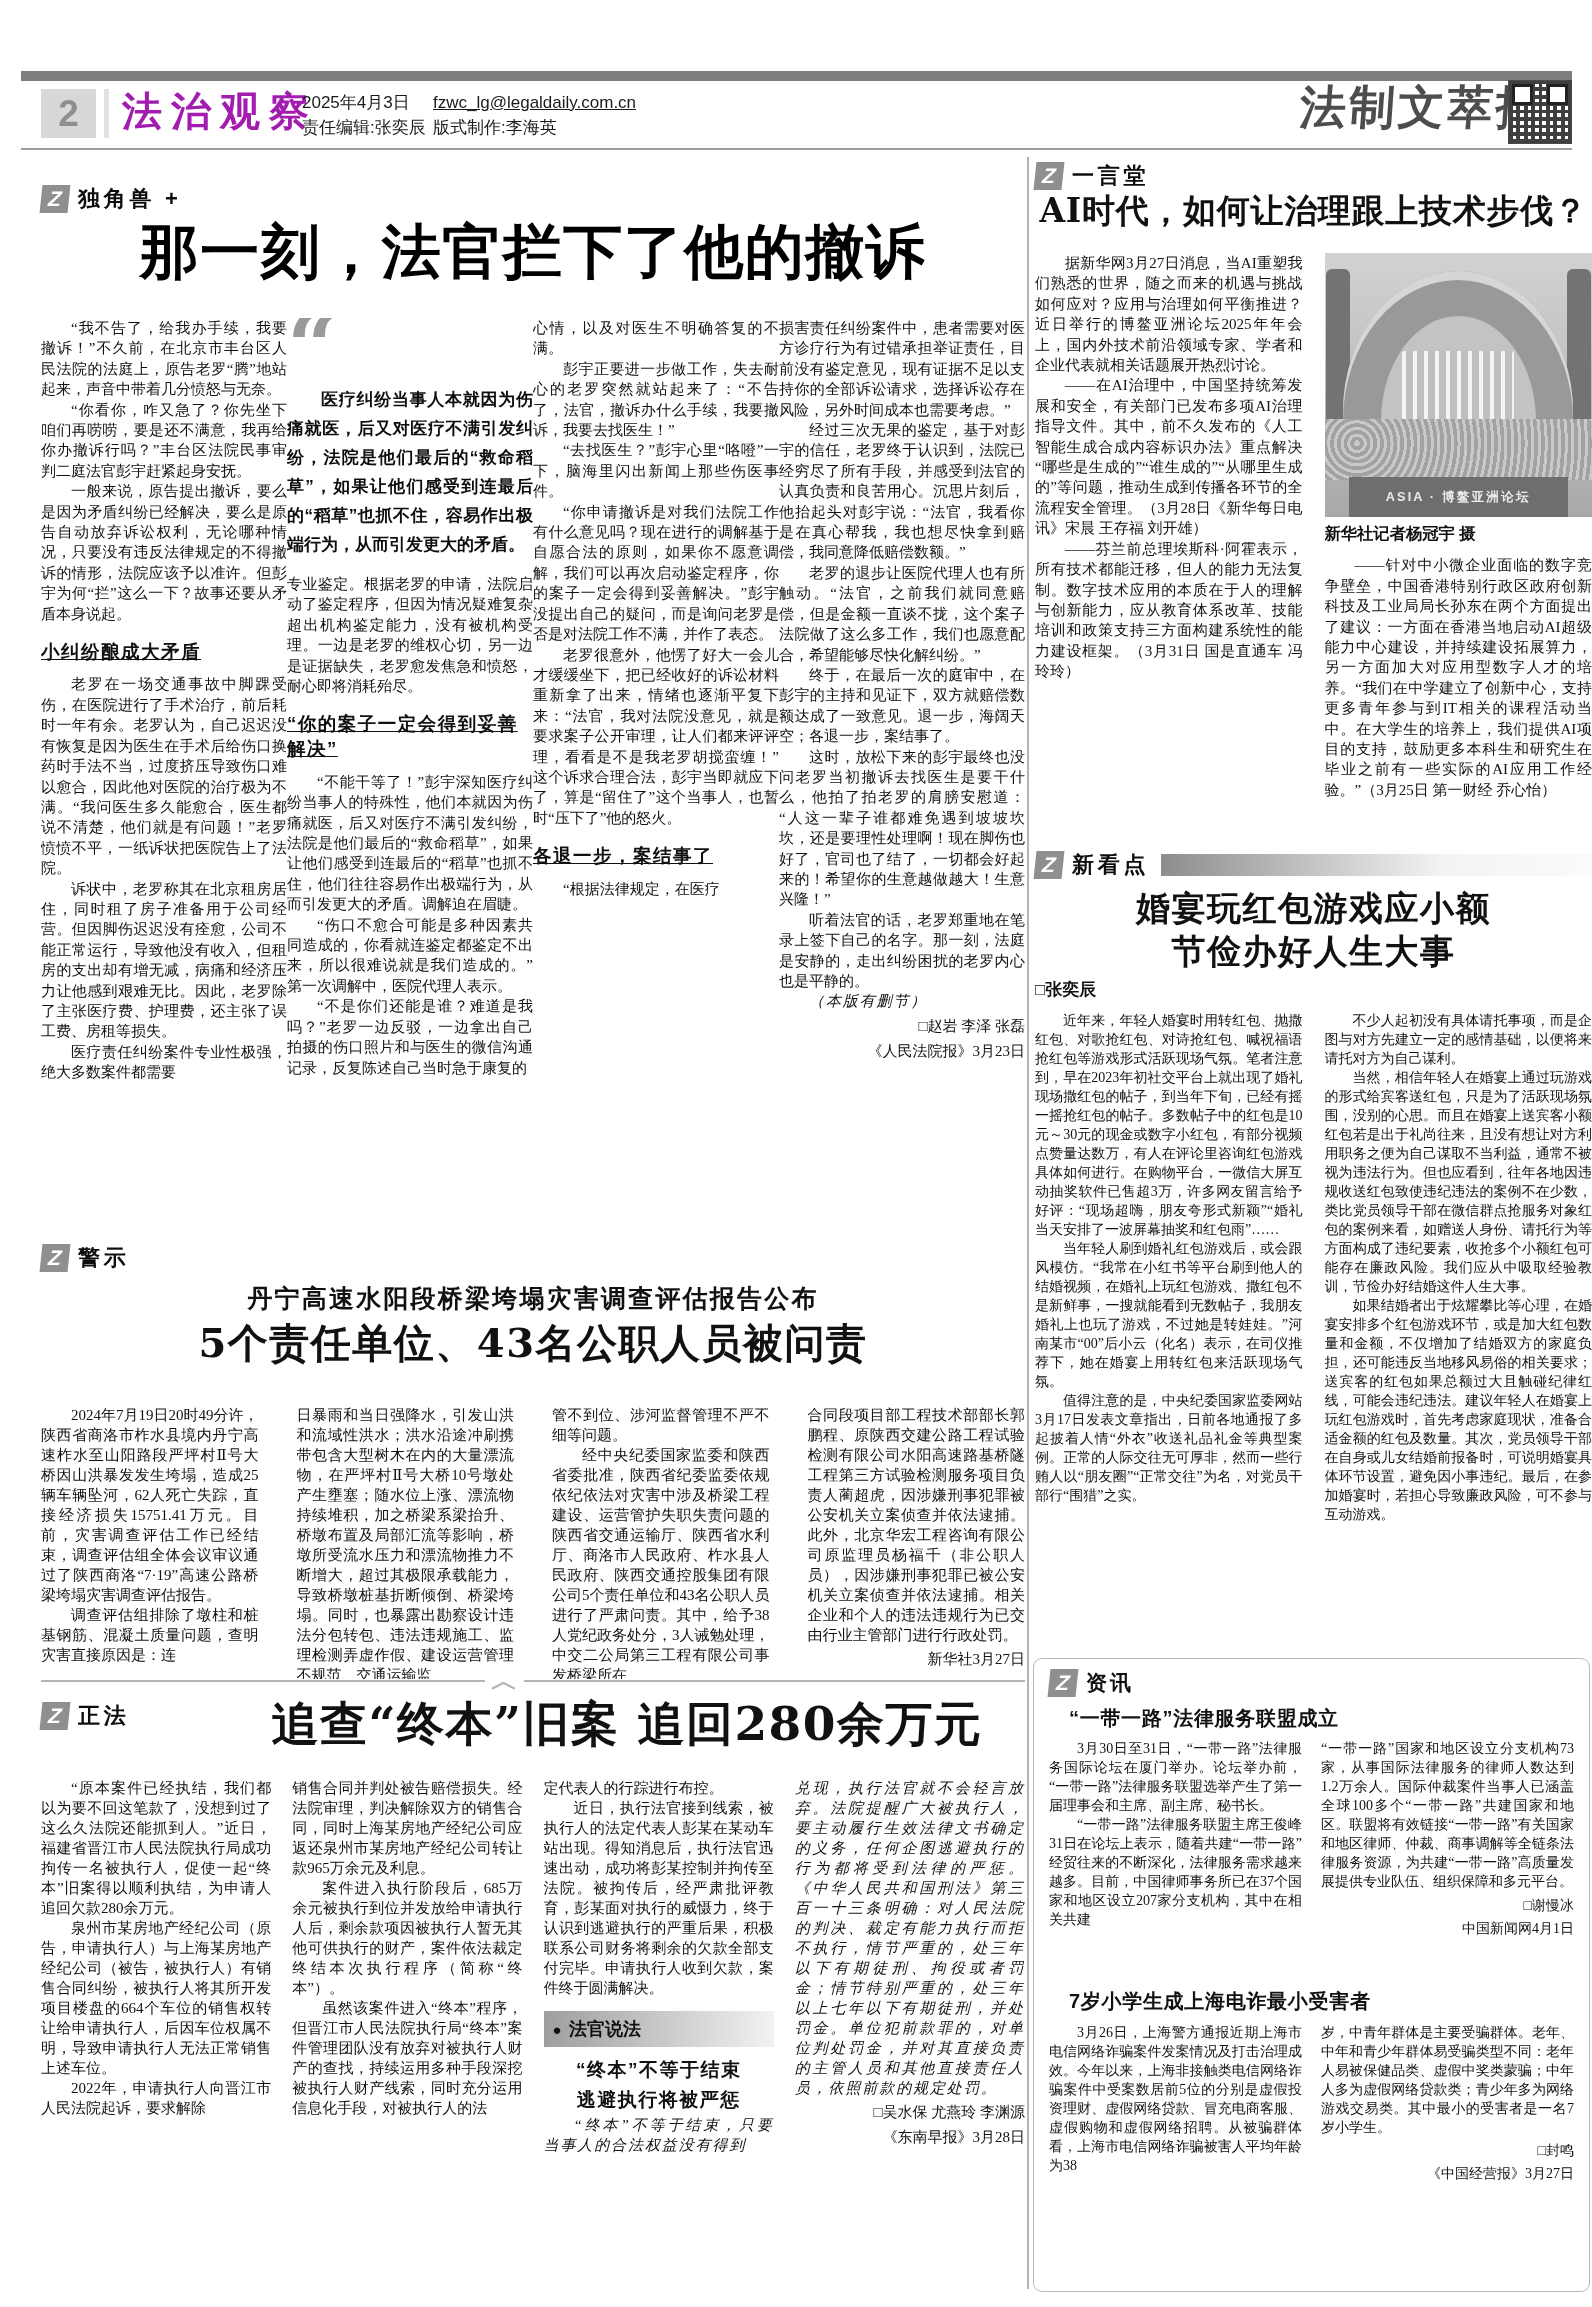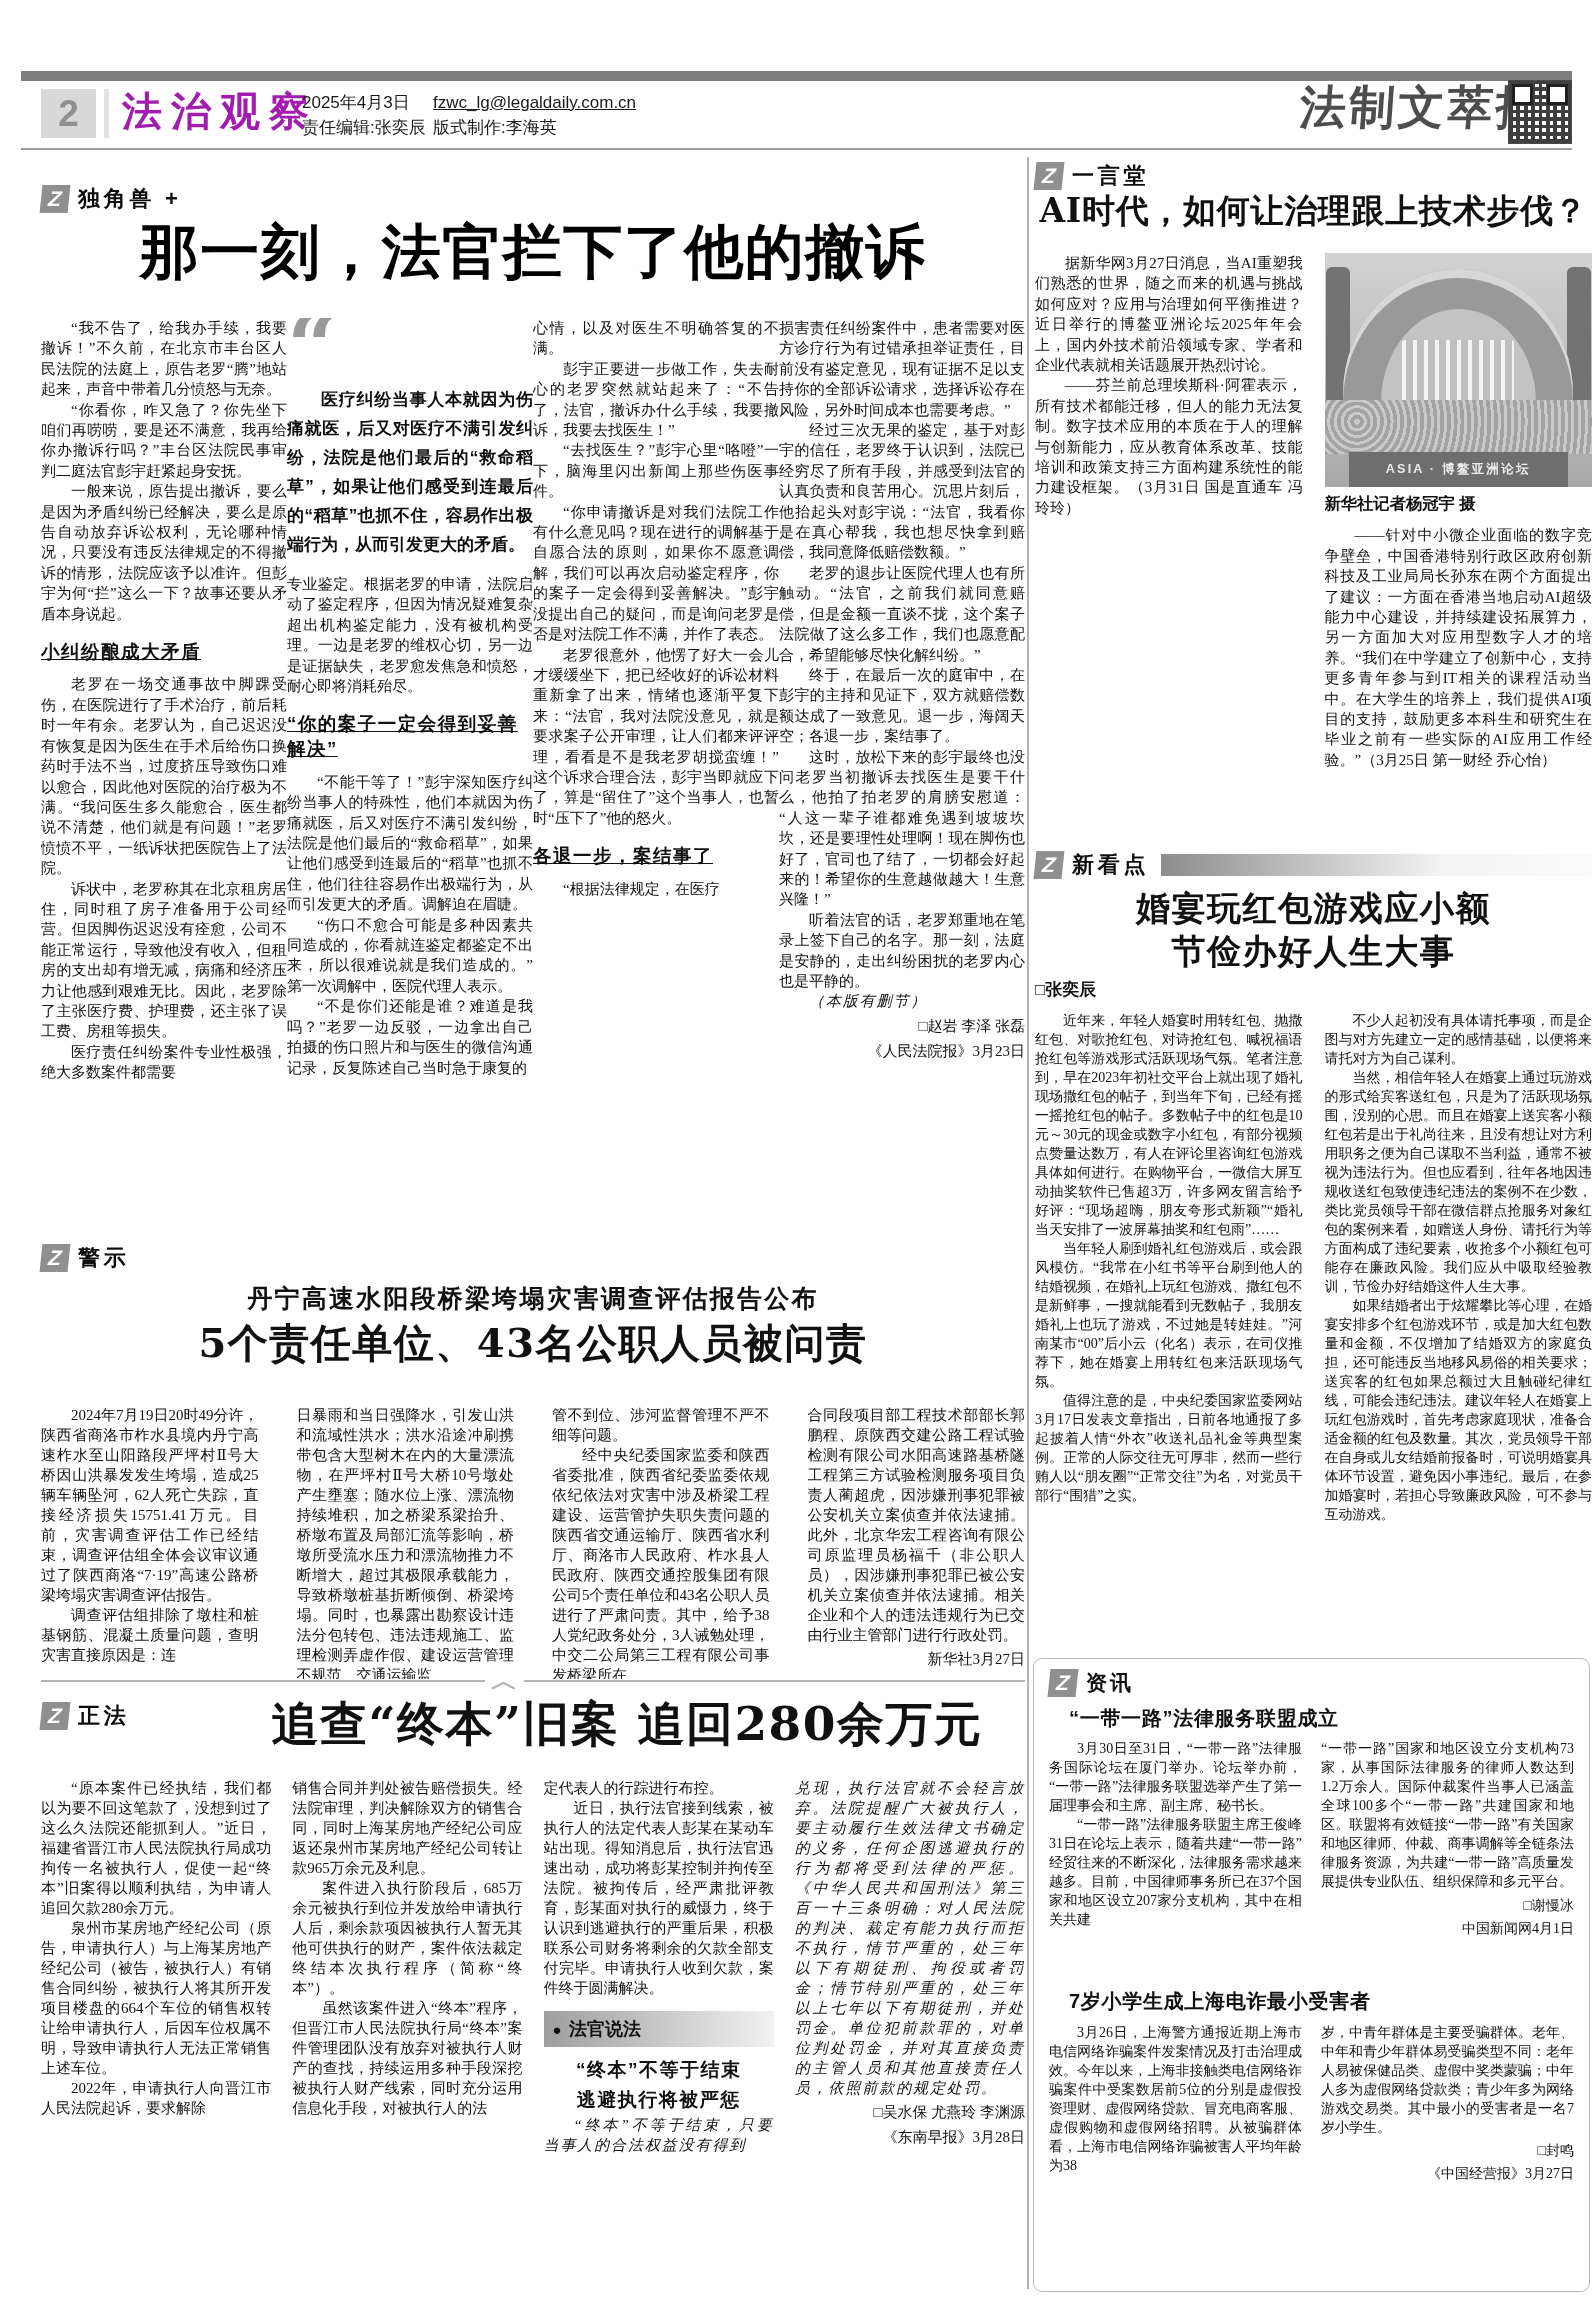--- a/index.html
+++ b/index.html
@@ -71,21 +71,21 @@
   
   .zf-headline{left:229px;top:1693px;width:796px;text-align:center;
                font:900 47px "DejaVu Serif",serif;letter-spacing:1.5px;}
   .zf-body{left:41px;top:1778px;width:984px;height:509px;gap:21px;}
   .zf-body .col{font-size:15px;line-height:20px;}
   
   .ai-headline{left:1035px;top:189px;width:557px;text-align:center;
                font:900 33px "DejaVu Serif",serif;letter-spacing:0.7px;}
   .ai-body{left:1035px;top:253px;width:557px;height:591px;gap:22px;}
   .ai-body .col{font-size:15px;line-height:20.4px;}
-  .photo{position:relative;width:100%;height:234px;background:linear-gradient(#d2d2d2,#bdbdbd 55%,#a8a8a8);overflow:hidden;}
+  .photo{position:relative;width:100%;height:264px;background:linear-gradient(#d2d2d2,#bdbdbd 55%,#a8a8a8);overflow:hidden;}
   .ph-dome{position:absolute;left:7%;right:7%;top:7%;height:58%;border-radius:50% 50% 0 0/92% 92% 0 0;
            background:#999;box-shadow:inset 0 9px 0 #d6d6d6;}
   .ph-dome2{position:absolute;left:21%;right:21%;top:24%;height:40%;border-radius:50% 50% 0 0/100% 100% 0 0;background:#c3c3c3;}
   .ph-palm{position:absolute;top:6%;width:9%;height:60%;background:#737373;border-radius:6px;}
   .ph-palm.l{left:0.5%;} .ph-palm.r{right:0.5%;}
   .ph-fount{position:absolute;left:29%;right:29%;top:37%;height:32%;
             background:repeating-linear-gradient(90deg,#f4f4f4 0 4.4px,#bfbfbf 4.4px 11px);border-radius:3px;}
   .ph-hedge{position:absolute;left:0;right:0;bottom:14%;height:23%;
             background:repeating-radial-gradient(circle at 12% 40%,#c9c9c9 0 3px,#a2a2a2 3px 6.7px);}
   .ph-sign{position:absolute;left:9%;right:9%;bottom:0;height:15%;background:#6e6e6e;
@@ -234,20 +234,21 @@
     </div>
 
   <div class="tag" style="left:1035px;top:161px;">
     <span class="zicon">Z</span>
     <span class="lbl">一言堂</span>
   </div>
   <h2 class="abs ai-headline" style="margin:0;">AI时代，如何让治理跟上技术步伐？</h2>
   <div class="cols ai-body">
       <div class="col">
         <p class="para">据新华网3月27日消息，当AI重塑我们熟悉的世界，随之而来的机遇与挑战如何应对？应用与治理如何平衡推进？近日举行的博鳌亚洲论坛2025年年会上，国内外技术前沿领域专家、学者和企业代表就相关话题展开热烈讨论。</p>
+        <p class="para">——在AI治理中，中国坚持统筹发展和安全，有关部门已发布多项AI治理指导文件。其中，前不久发布的《人工智能生成合成内容标识办法》重点解决“哪些是生成的”“谁生成的”“从哪里生成的”等问题，推动生成到传播各环节的全流程安全管理。（3月28日《新华每日电讯》宋晨 王存福 刘开雄）</p>
         <p class="para">——芬兰前总理埃斯科·阿霍表示，所有技术都能迁移，但人的能力无法复制。数字技术应用的本质在于人的理解与创新能力，应从教育体系改革、技能培训和政策支持三方面构建系统性的能力建设框架。（3月31日 国是直通车 冯玲玲）</p>
       </div>
       <div class="col">
         <div class="photo">
           <div class="ph-palm l"></div>
           <div class="ph-palm r"></div>
           <div class="ph-dome"></div>
           <div class="ph-dome2"></div>
           <div class="ph-fount"></div>
           <div class="ph-hedge"></div>

